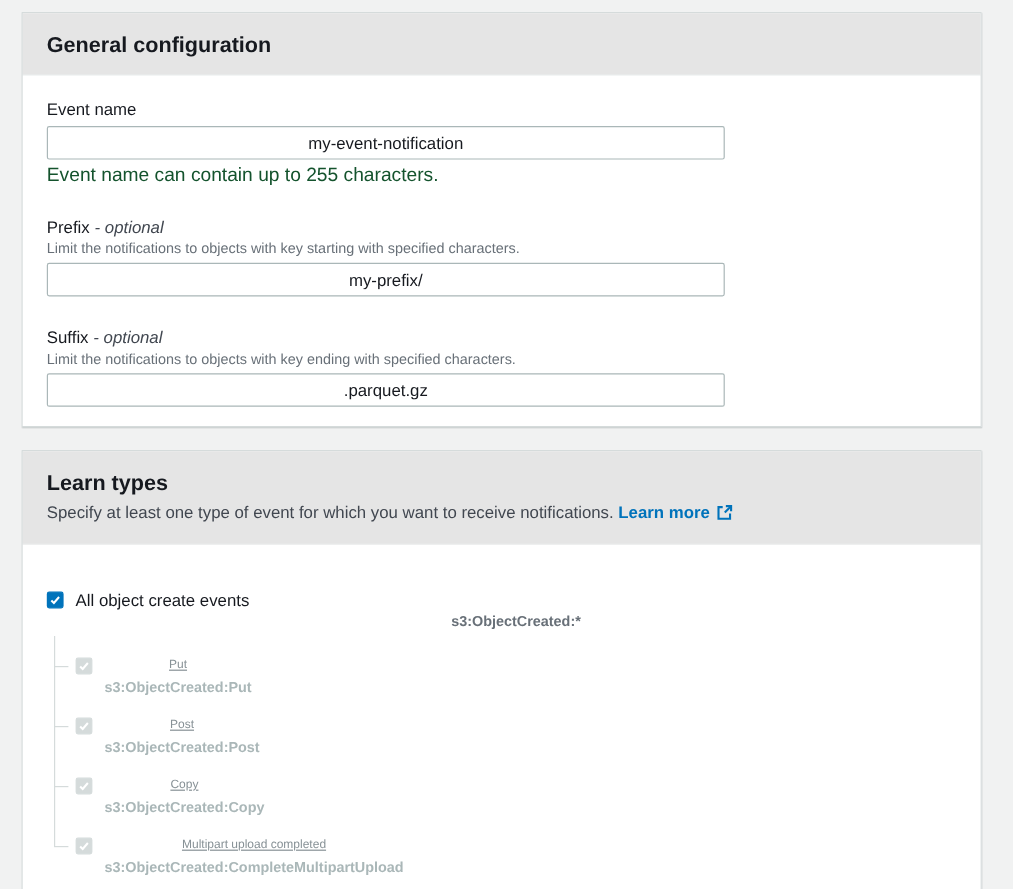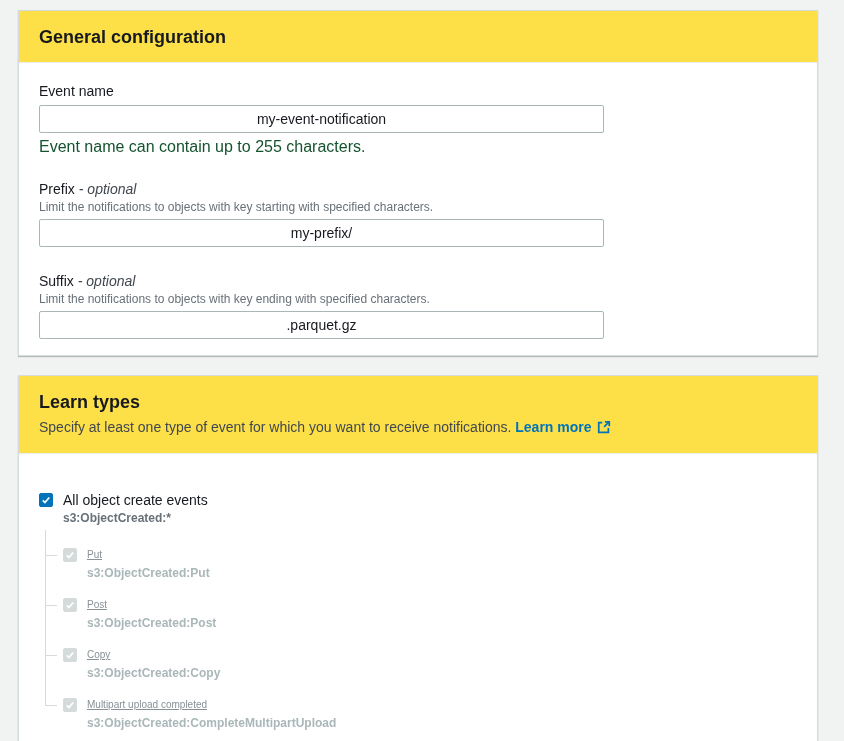--- a/index.html
+++ b/index.html
@@ -15,21 +15,21 @@
     width: 800px;
     margin-left: 18px;
     background: #ffffff;
     border: 1px solid #d5dbdb;
     box-shadow: 0 1px 1px rgba(0,28,36,0.25);
   }
   .panel-1 { margin-top: 10px; }
   .panel-2 { margin-top: 19px; height: 420px; }
 
   .panel-header {
-    background: #fde047;
+    background: #e5e5e5;
     border-bottom: 1px solid #eaeded;
     padding: 15px 20px 14px 20px;
   }
   .panel-title {
     font-size: 18px;
     font-weight: bold;
     color: #16191f;
     line-height: 22px;
   }
   .panel-desc {
@@ -78,21 +78,21 @@
   }
   .field-helper {
     margin-top: 6px;
     font-size: 16px;
     line-height: 16px;
     color: #14532d;
   }
 
   
   .et-body { padding: 36px 20px 40px 20px; }
-  .tree { position: relative; }
+  .tree { position: relative; text-align: center; }
   .vline {
     position: absolute; left: 6px; top: 40px;
     width: 1px; height: 175px; background: #d5dbdb;
   }
   .tick {
     position: absolute; left: 6px;
     width: 12px; height: 1px; background: #d5dbdb;
   }
   .tick-0 { top: 65px; } .tick-1 { top: 115px; }
   .tick-2 { top: 165px; } .tick-3 { top: 215px; }

